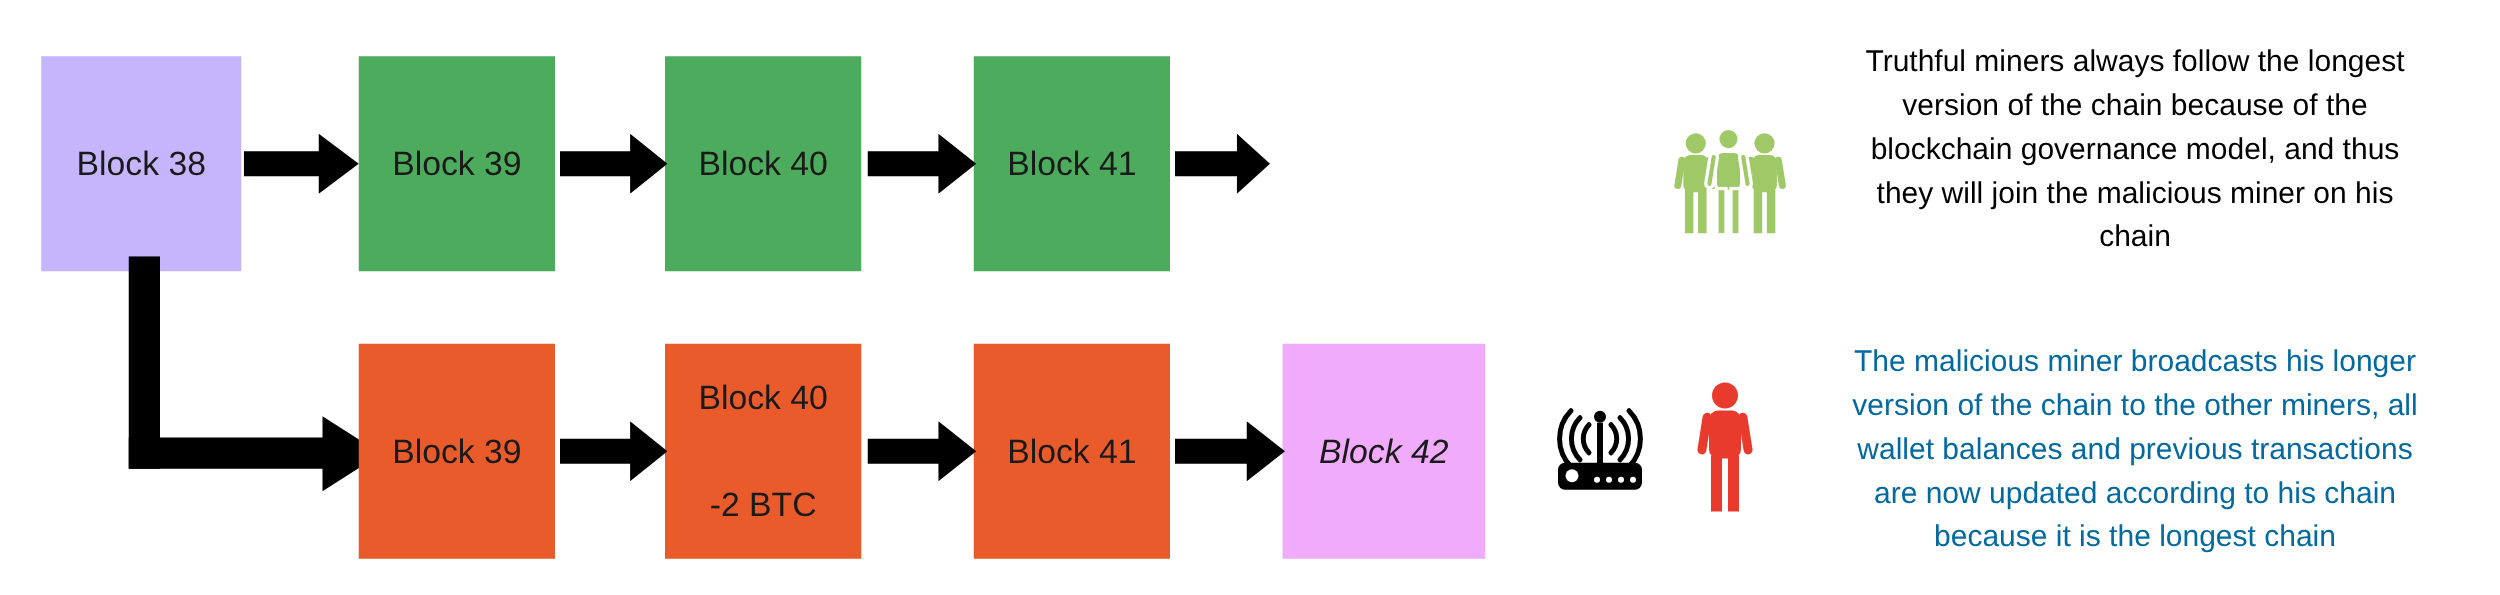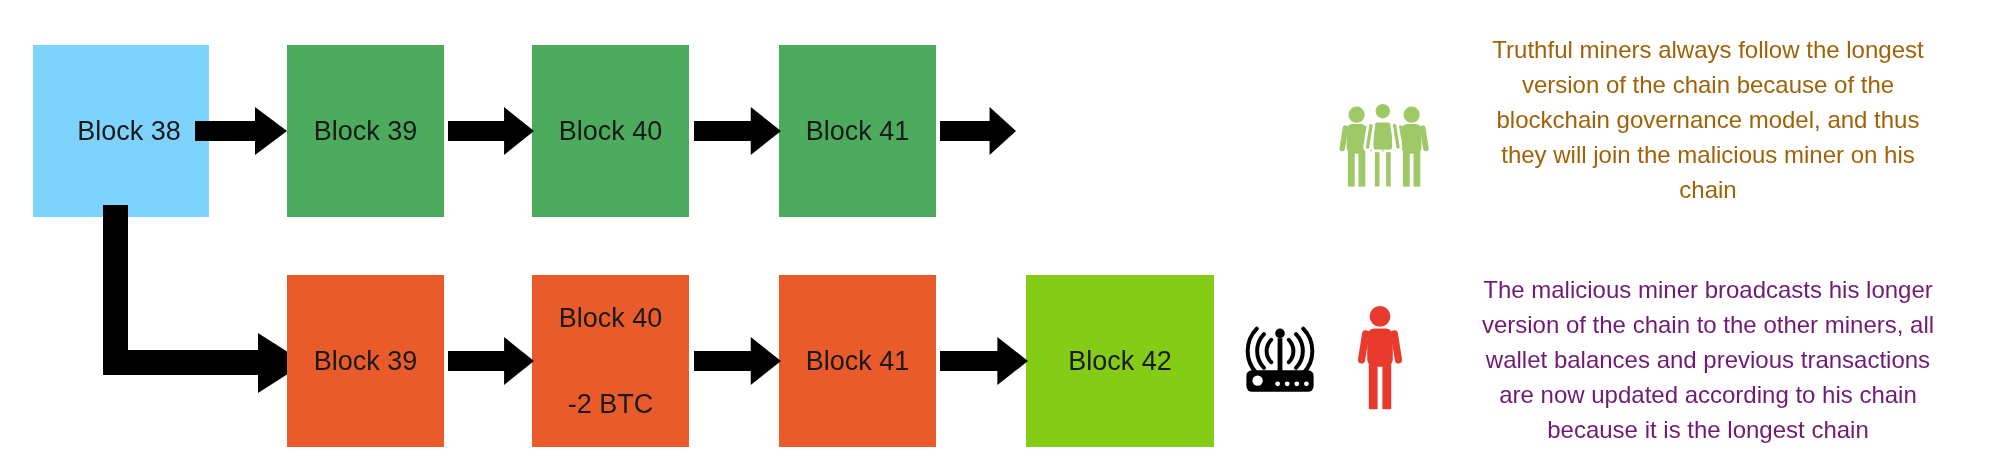--- a/index.html
+++ b/index.html
@@ -41,21 +41,21 @@
     line-height: 35px;
     color: #111111;
     white-space: pre-line;
   }
 </style>
 </head>
 <body>
 
 <div class="stage">
 
-  <div class="block" style="left: 33px; top: 45px; width: 160px; height: 172px; background-color: #7dd3fc; padding-left: 16px;">
+  <div class="block" style="left: 33px; top: 45px; width: 160px; height: 172px; background-color: #c4b5fd;">
     <span>Block 38</span>
   </div>
 
   <div class="block" style="left: 287px; top: 45px; width: 157px; height: 172px; background-color: rgb(76, 171, 92);">
     <span>Block 39</span>
   </div>
 
   <div class="block" style="left: 532px; top: 45px; width: 157px; height: 172px; background-color: rgb(76, 171, 92);">
     <div class="cell">Block 40</div>
   </div>
@@ -103,21 +103,21 @@
 
   <div class="block" style="left: 532px; top: 275px; width: 157px; height: 172px; background-color: rgb(233, 91, 43);">
     <div class="cell">Block 40</div>
     <div class="cell">-2 BTC</div>
   </div>
 
   <div class="block" style="left: 779px; top: 275px; width: 157px; height: 172px; background-color: rgb(233, 91, 43);">
     <span>Block 41</span>
   </div>
 
-  <div class="block" style="left: 1026px; top: 275px; width: 188px; height: 172px; background-color: #84cc16;">
+  <div class="block" style="left: 1026px; top: 275px; width: 162px; height: 172px; background-color: #f0abfc; font-style: italic;">
     <span>Block 42</span>
   </div>
 
   <svg class="abs" style="left:448px; top:337px;" width="86" height="48" viewBox="0 0 92 48" preserveAspectRatio="none">
     <g fill="#000000">
         <rect x="0" y="14" width="64" height="20"></rect>
         <polygon points="60,0 92,24 60,48"></polygon>
       </g>
   </svg>
   <svg class="abs" style="left:694px; top:337px;" width="87" height="48" viewBox="0 0 92 48" preserveAspectRatio="none">
@@ -192,25 +192,25 @@
     <g fill="#E83A2D">
       <circle cx="30" cy="14" r="13"></circle>
       <rect x="14" y="29" width="32" height="48" rx="9"></rect>
       <rect x="5" y="31" width="9" height="42" rx="4.5" transform="rotate(9 9 52)"></rect>
       <rect x="46" y="31" width="9" height="42" rx="4.5" transform="rotate(-9 51 52)"></rect>
       <rect x="16" y="74" width="11" height="56"></rect>
       <rect x="33" y="74" width="11" height="56"></rect>
     </g>
   </svg>
 
-  <div class="note" style="left: 1428px; top: 32px; color: #a16207; text-align: center;">Truthful miners always follow the longest
+  <div class="note" style="left: 1428px; top: 32px; color: #000000; text-align: center;">Truthful miners always follow the longest
 version of the chain because of the
 blockchain governance model, and thus
 they will join the malicious miner on his
 chain</div>
 
-  <div class="note" style="left: 1428px; top: 272px; color: #701a75;">The malicious miner broadcasts his longer
+  <div class="note" style="left: 1428px; top: 272px; color: #0369a1;">The malicious miner broadcasts his longer
 version of the chain to the other miners, all
 wallet balances and previous transactions
 are now updated according to his chain
 because it is the longest chain</div>
 
 </div>
 
 </body></html>

